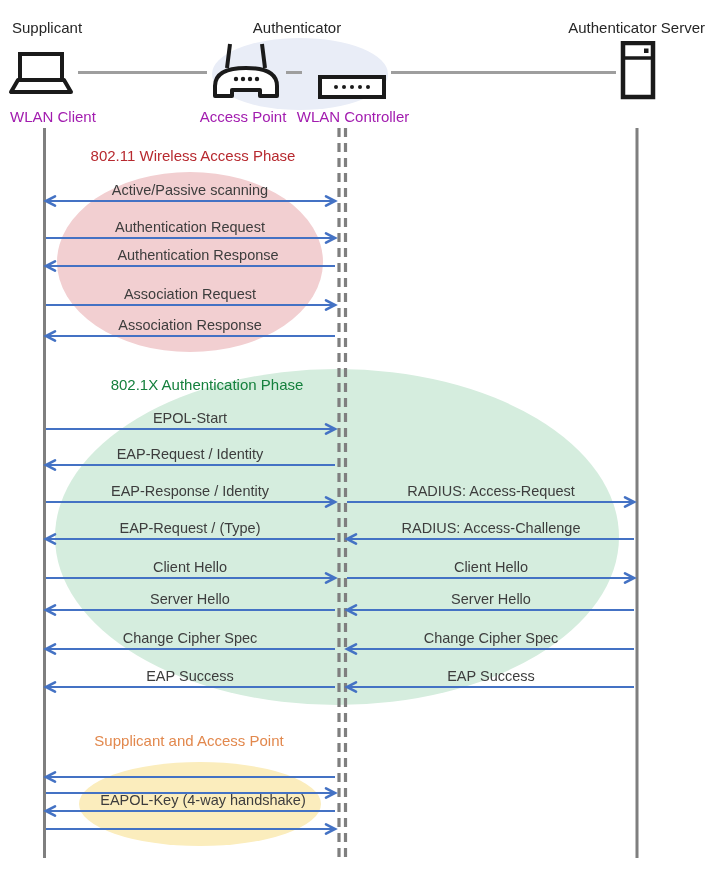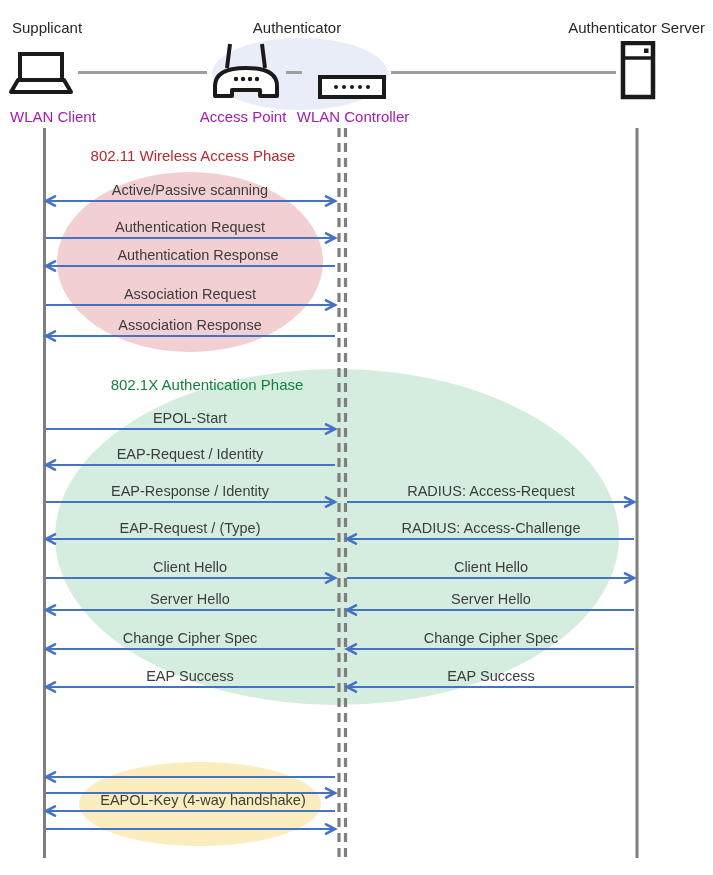--- a/index.html
+++ b/index.html
@@ -147,15 +147,16 @@
       <div class="msg-label" style="left: 190px; top: 676px;">EAP Success</div>
       <div class="msg-label" style="left: 491px; top: 676px;">EAP Success</div>
       <div class="msg-label" style="left: 203px; top: 800px;">EAPOL-Key (4-way handshake)</div>
       <div class="phase-title" style="left: 193px; top: 155px; color: rgb(183, 41, 47);">
         <div>802.11 Wireless Access Phase</div>
       </div>
       <div class="phase-title" style="left: 207px; top: 384px; color: #15803d;">
         <div>802.1X Authentication Phase</div>
       </div>
       <div class="phase-title" style="left: 189px; top: 740px; color: rgb(226, 136, 77);">
+        <div>Supplicant and Access Point</div>
       </div>
     </div>
 </div>
 
 </body></html>

